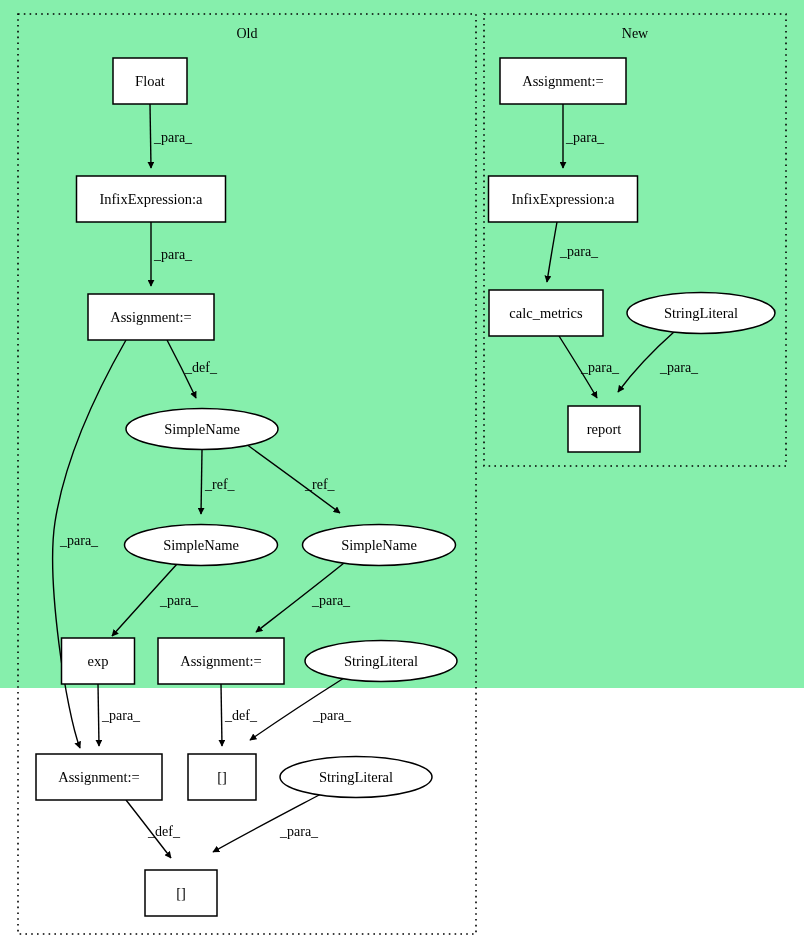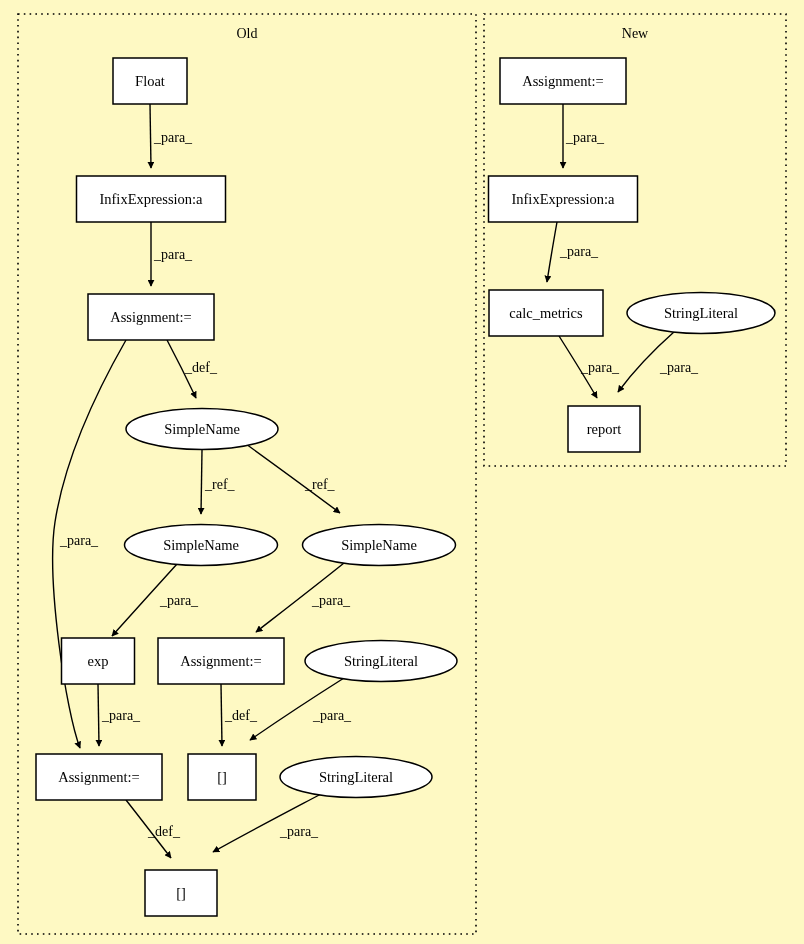--- a/index.html
+++ b/index.html
@@ -9,22 +9,22 @@
   }
   body {
     width: 804px;
     height: 944px;
     overflow: hidden;
     font-family: "Liberation Serif", "DejaVu Serif", serif;
   }
   #graph-root {
     position: relative;
     width: 804px;
-    height: 944px;
-    background: #fef9c3;
+    height: 688px;
+    background: #86efac;
     text-align: center;
   }
   svg#graph-canvas {
     display: block;
     width: 804px;
     height: 944px;
   }
   .cluster-box {
     fill: none;
     stroke: #000000;

